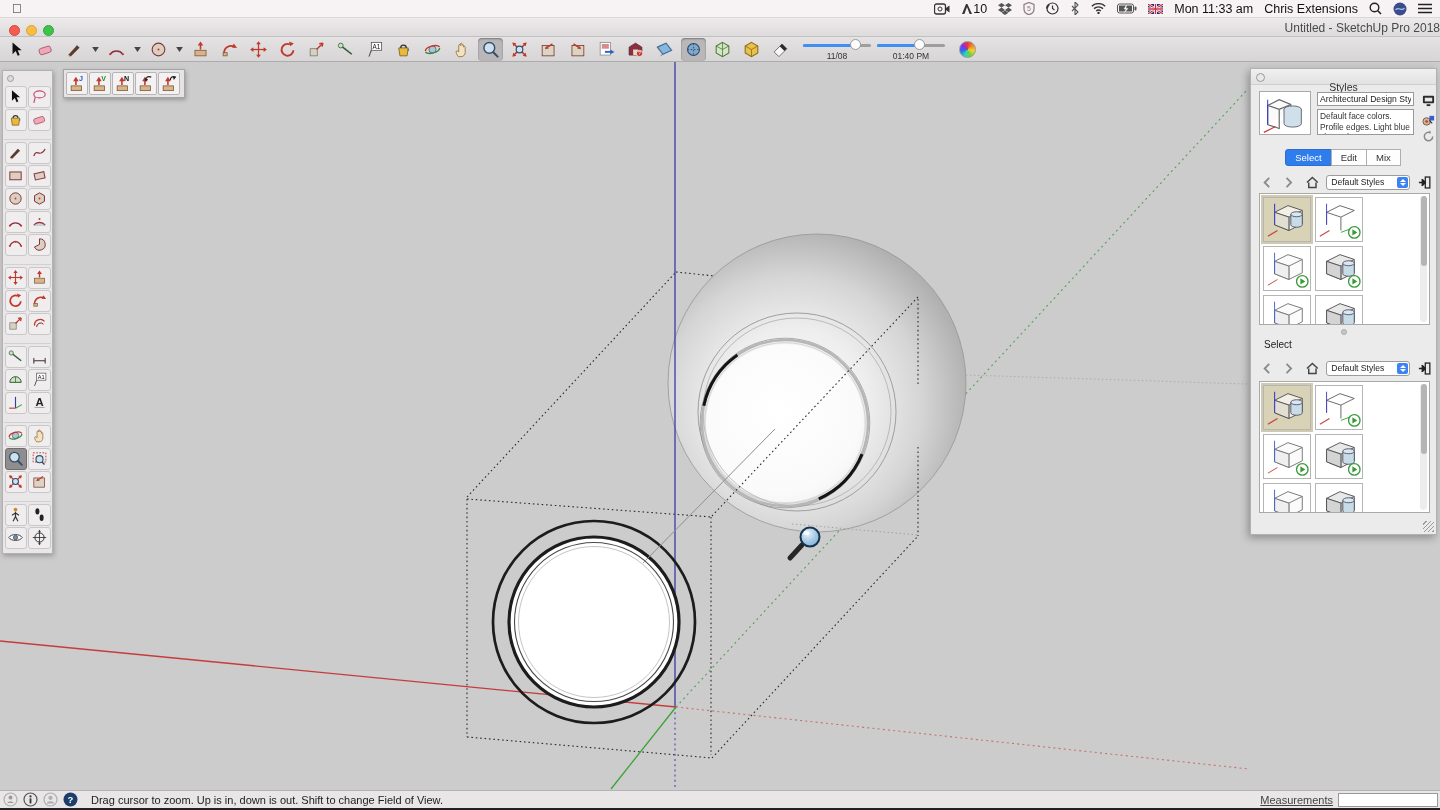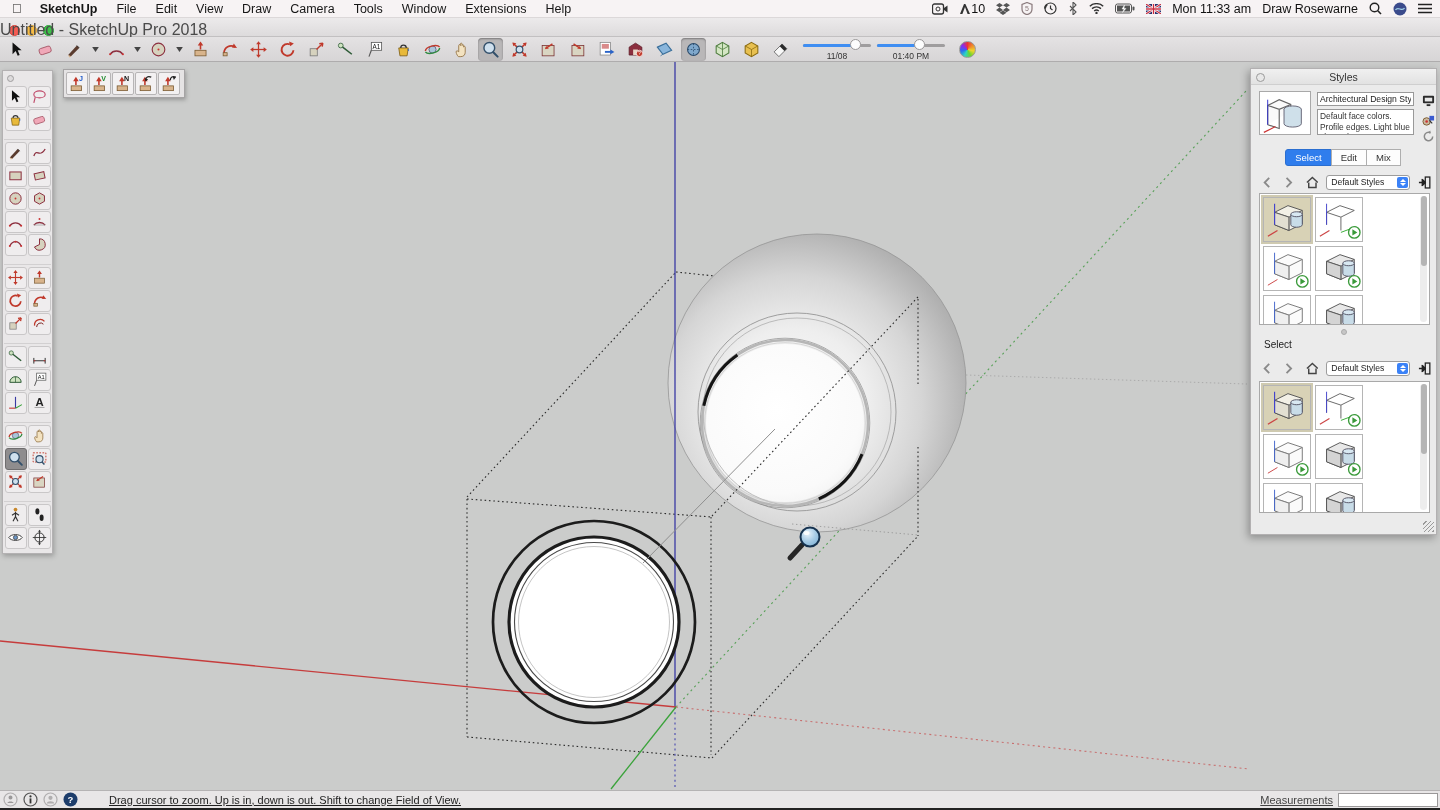--- a/index.html
+++ b/index.html
@@ -13,21 +13,21 @@
   #menubar .mitem { margin-right:19px; white-space:nowrap; }
   #menubar .mitem.bold { font-weight:bold; }
   #menu-right { margin-left:auto; display:flex; align-items:center; gap:11px; padding-right:8px; }
   #menu-right .sicon { display:flex; align-items:center; justify-content:center; height:16px; color:#333; font-size:11px;}
   #menu-right .txt { font-size:12.5px; color:#111; white-space:nowrap;text-align:center; }
 
   
   #titlebar { position:absolute; left:0; top:18px; width:1440px; height:19px;
     background:linear-gradient(#eceaeb,#dddbdc); border-bottom:1px solid #c2c0c1; z-index:40;}
   .tl { position:absolute; top:6.5px; width:11px; height:11px; border-radius:50%; }
-  #win-title { position:absolute; top:3px; width:100%; text-align:left; font-size:16px; color:#4a4a4a; }
+  #win-title { position:absolute; top:3px; width:100%; text-align:right; font-size:12px; color:#4a4a4a; }
 
   
   #toolbar { position:absolute; left:0; top:37px; width:1440px; height:25px;
     background:linear-gradient(#e4e2e3,#d7d5d6); border-bottom:1px solid #aeacad;
     display:flex; align-items:center; padding-left:4px; z-index:40;}
   .tbtn { width:25px; height:23px; display:flex; align-items:center; justify-content:center; border-radius:4px; flex:0 0 auto; }
   .tbtn svg { width:19px; height:19px; }
   .tbtn.pressed { background:#b9b7b8; box-shadow:inset 0 1px 2px rgba(0,0,0,.35); }
   .tcaret { width:9px; height:23px; display:flex; align-items:center; justify-content:center; flex:0 0 auto; }
   .sliderbox { width:72px; margin-left:8px; position:relative; height:23px; flex:0 0 auto;}
@@ -55,21 +55,21 @@
   
   #jpp { position:absolute; left:63px; top:7px; width:122px; height:29px; background:#e5e3e4;
     border:1px solid #a5a3a4; box-shadow:1px 2px 4px rgba(0,0,0,.25); display:flex; align-items:center; padding:0 2px; gap:1px; z-index:30;}
   .jbtn { width:22px; height:23px; background:#f3f1f2; border:1px solid #b7b5b6; border-radius:2px;
     display:flex; align-items:center; justify-content:center;}
   .jbtn svg { width:19px; height:19px; }
 
   
   #styles-panel { position:absolute; left:1250px; top:6px; width:187px; height:467px; background:#ebebeb;
     border:1px solid #b2b0b1; box-shadow:-2px 3px 8px rgba(0,0,0,.3); z-index:35; font-size:9px; color:#222;}
-  #sp-title { height:16px; text-align:center; font-size:10.5px; color:#333; padding-top:2px; position:relative;
+  #sp-title { height:16px; text-align:center; font-size:10.5px; color:#333; padding-top:12px; position:relative;
     background:linear-gradient(#f0f0f0,#e2e2e2); border-bottom:1px solid #cfcfcf;}
   #sp-close { position:absolute; left:5px; top:4px; width:9px; height:9px; border-radius:50%; border:1px solid #9a9a9a; background:#e8e8e8;}
   #sp-preview { position:absolute; left:8px; top:22px; width:52px; height:44px; background:#fff; border:1px solid #a9a9a9;}
   #sp-name { position:absolute; left:66px; top:23px; width:97px; height:14px; background:#fff; border:1px solid #999;
     font-size:8.6px; padding:1px 2px; color:#222; font-family:"Liberation Sans",sans-serif;}
   #sp-desc { position:absolute; left:66px; top:40px; width:97px; height:26px; background:#fff; border:1px solid #999;
     font-size:8.4px; line-height:1.25; padding:1px 2px; color:#333; overflow:hidden;}
   .sp-sideicon { position:absolute; left:170px; width:14px; height:14px; display:flex; align-items:center; justify-content:center;}
   .sp-sideicon svg { width:13px; height:13px;}
   #sp-tabs { position:absolute; left:0; top:80px; width:100%; display:flex; justify-content:center;}
@@ -95,33 +95,32 @@
   #sp-divider i { display:inline-block; width:6px; height:6px; border-radius:50%; background:#c6c6c6; border:1px solid #ababab;}
   #sp-select-label { position:absolute; left:13px; top:270px; font-size:10px; color:#222;}
   #sp-resize { position:absolute; right:2px; bottom:2px; width:11px; height:11px;
     background:repeating-linear-gradient(135deg,transparent 0 2px,#9a9a9a 2px 3px);}
 
   
   #statusbar { position:absolute; left:0; top:790px; width:1440px; height:18px; background:#e8e6e7;
     border-top:1px solid #b5b3b4; display:flex; align-items:center; font-size:11px; color:#222; z-index:50;}
   #status-icons { display:flex; align-items:center; gap:5px; padding-left:3px;}
   #status-icons svg { width:15px; height:15px;}
-  #status-msg { margin-left:31px; white-space:nowrap;text-decoration:underline;}
+  #status-msg { margin-left:13px; white-space:nowrap;}
   #meas-label { margin-left:auto; color:#444;text-decoration:underline; }
   #meas-input { margin:0 2px 0 5px; width:100px; height:14px; border:1px solid #9a9899; background:#fff; font-size:10px;}
   #bottomstrip { position:absolute; left:0; top:808px; width:1440px; height:2px; background:#222; z-index:60;}
 </style>
 </head>
 <body>
 
 <div id="stage">
 
   <div id="menubar">
     <span class="apple"></span>
-    <span id="menu-items"><span class="mitem bold">SketchUp</span><span class="mitem">File</span><span class="mitem">Edit</span><span class="mitem">View</span><span class="mitem">Draw</span><span class="mitem">Camera</span><span class="mitem">Tools</span><span class="mitem">Window</span><span class="mitem">Extensions</span><span class="mitem">Help</span></span>
     <div id="menu-right">
       <span class="sicon">
           <svg width="16" height="12" viewBox="0 0 16 12">
             <rect x="0.5" y="1" width="11" height="10" rx="2" fill="none" stroke="#333" stroke-width="1.3"></rect>
             <path d="M12 5 L15.5 2.5 V9.5 L12 7z" fill="#333"></path>
             <circle cx="6" cy="6" r="2" fill="none" stroke="#333"></circle>
           </svg>
         </span>
       <span class="sicon">
           <svg width="12" height="12" viewBox="0 0 12 12">
@@ -171,21 +170,21 @@
             <rect width="15" height="10" fill="#28316e"></rect>
             <path d="M0 0 L15 10 M15 0 L0 10" stroke="#fff" stroke-width="2.4"></path>
             <path d="M0 0 L15 10 M15 0 L0 10" stroke="#c8293d" stroke-width="1.1"></path>
             <rect x="6" width="3" height="10" fill="#fff"></rect>
             <rect y="3.5" width="15" height="3" fill="#fff"></rect>
             <rect x="6.8" width="1.4" height="10" fill="#c8293d"></rect>
             <rect y="4.3" width="15" height="1.4" fill="#c8293d"></rect>
           </svg>
         </span>
       <span class="txt">Mon 11:33 am</span>
-      <span class="txt">Draw Rosewarne</span>
+      <span class="txt">Chris Extensions</span>
       <span class="sicon">
           <svg width="13" height="13" viewBox="0 0 13 13">
             <circle cx="5.5" cy="5.5" r="4.3" fill="none" stroke="#222" stroke-width="1.4"></circle>
             <path d="M8.8 8.8 L12 12" stroke="#222" stroke-width="1.6"></path>
           </svg>
         </span>
       <span class="sicon">
           <svg width="14" height="14" viewBox="0 0 14 14">
             <circle cx="7" cy="7" r="6.5" fill="#3b4b8c"></circle>
             <path d="M2.5 8 C5 3.5 9 10.5 11.5 6" stroke="#9fd0e8" stroke-width="1.3" fill="none"></path>

